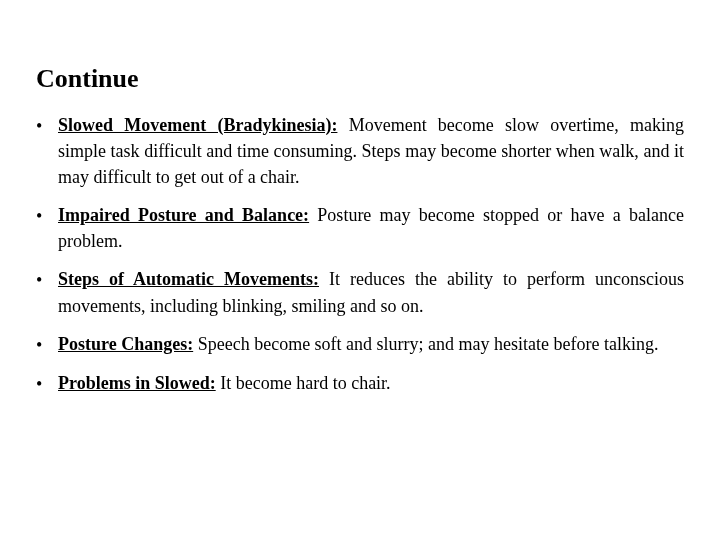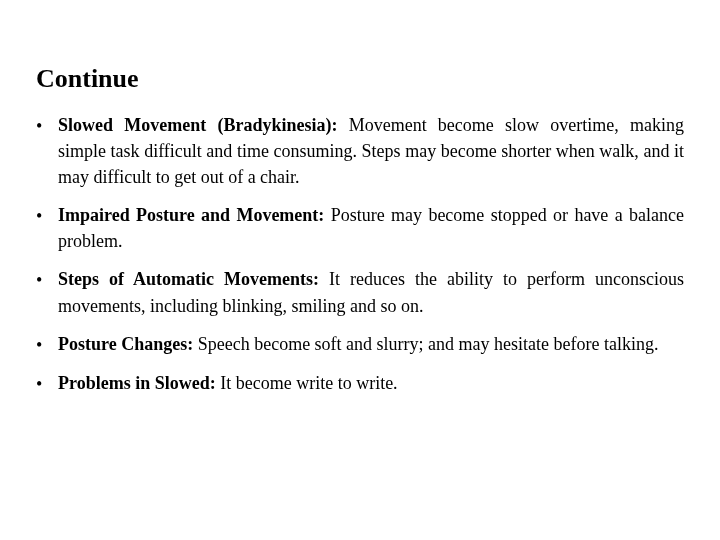--- a/index.html
+++ b/index.html
@@ -51,59 +51,60 @@
       padding-top: 1px;
     }
 
     .item-text {
       flex: 1;
       text-align: justify;
     }
 
     .bold-underline {
       font-weight: bold;
+      text-decoration: underline;
     }
   </style>
 </head>
 <body>
 
 <div class="page">
   <h1>Continue</h1>
 
   <ul>
 
     <li>
       <span class="bullet">•</span>
       <span class="item-text">
         <span class="bold-underline">Slowed Movement (Bradykinesia):</span><span> Movement become slow overtime, making simple task difficult and time consuming. Steps may become shorter when walk, and it may difficult to get out of a chair.</span>
       </span>
     </li>
 
     <li>
       <span class="bullet">•</span>
       <span class="item-text">
-        <span class="bold-underline">Impaired Posture and Movement:</span><span> Posture may become stopped or have a balance problem.</span>
+        <span class="bold-underline">Impaired Posture and Balance:</span><span> Posture may become stopped or have a balance problem.</span>
       </span>
     </li>
 
     <li>
       <span class="bullet">•</span>
       <span class="item-text">
         <span class="bold-underline">Steps of Automatic Movements:</span><span> It reduces the ability to perform unconscious movements, including blinking, smiling and so on.</span>
       </span>
     </li>
 
     <li>
       <span class="bullet">•</span>
       <span class="item-text">
         <span class="bold-underline">Posture Changes:</span><span> Speech become soft and slurry; and may hesitate before talking.</span>
       </span>
     </li>
 
     <li>
       <span class="bullet">•</span>
       <span class="item-text">
-        <span class="bold-underline">Problems in Slowed:</span><span> It become write to write.</span>
+        <span class="bold-underline">Problems in Slowed:</span><span> It become hard to chair.</span>
       </span>
     </li>
 
   </ul>
 </div>
 
 </body></html>

